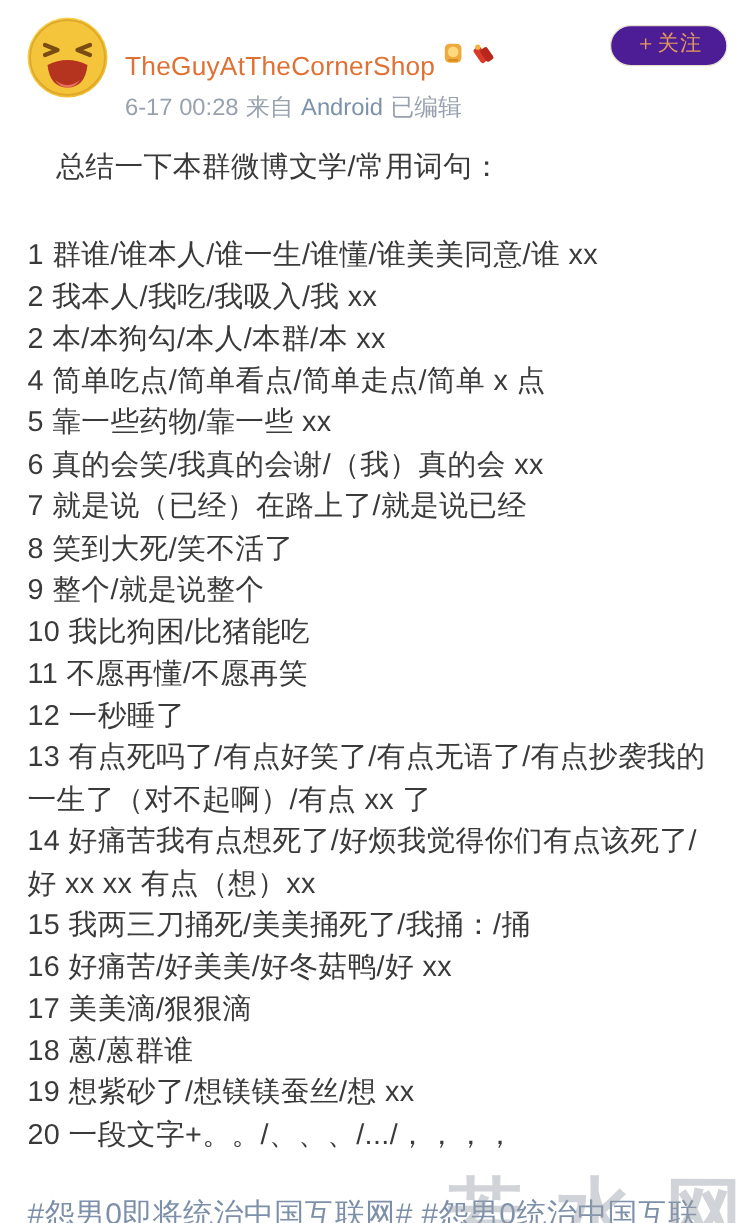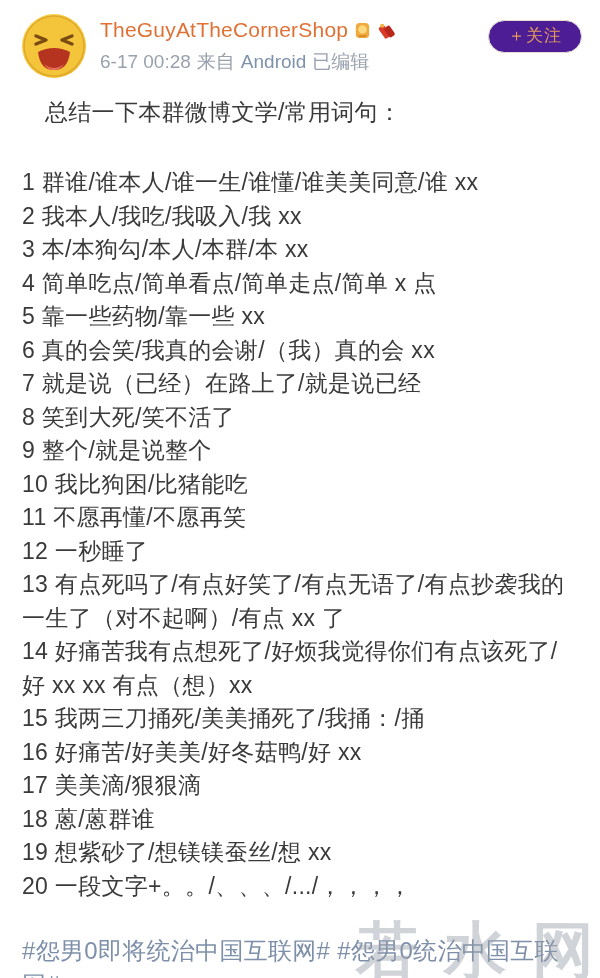--- a/index.html
+++ b/index.html
@@ -19,21 +19,21 @@
   .avatar {
     width: 64px; height: 64px; border-radius: 50%;
     background: radial-gradient(circle at 35% 30%, #fbe06a, #f2c233 70%, #e2a61f);
     display: flex; align-items: center; justify-content: center;
     flex: 0 0 auto; cursor: pointer; overflow: hidden;
   }
   .header-main { margin-left: 14px; padding-top: 4px; }
   .name-row { display: flex; align-items: center; gap: 5px; }
   .username {
     color: #df7134; font-size: 21px; font-weight: 400;
-    text-decoration: none; cursor: pointer; letter-spacing: 0.2px;
+    text-decoration: none; cursor: pointer; letter-spacing: 0.2px; margin-top: 24px;
   }
   .badge { width: 19px; height: 19px; display: inline-block; }
   .meta-row { margin-top: 7px; font-size: 19px; color: #98a1ad; display: flex; gap: 6px; align-items: baseline; }
   .meta-row .source { color: #7d92ab; text-decoration: none; cursor: pointer; }
   .follow-btn {
     position: absolute; right: 0; top: 8px;
     border: 1.5px solid #e6dfd1; border-radius: 999px;
     background: #4c1d95; color: #e59a5d;
     font-size: 17px; padding: 7px 19px; line-height: 1;
     cursor: pointer; font-family: Liberation Mono, monospace; letter-spacing: 1px;
@@ -114,21 +114,21 @@
     </div>
     <button class="follow-btn">＋关注</button>
   </div>
 
   <div class="post-body">
     <p class="post-title">总结一下本群微博文学/常用词句：</p>
 
     <div class="items">
         <p class="item">1 群谁/谁本人/谁一生/谁懂/谁美美同意/谁 xx</p>
         <p class="item">2 我本人/我吃/我吸入/我 xx</p>
-        <p class="item">3 本/本狗勾/本人/本群/本 xx</p>
+        <p class="item">2 本/本狗勾/本人/本群/本 xx</p>
         <p class="item">4 简单吃点/简单看点/简单走点/简单 x 点</p>
         <p class="item">5 靠一些药物/靠一些 xx</p>
         <p class="item">6 真的会笑/我真的会谢/（我）真的会 xx</p>
         <p class="item">7 就是说（已经）在路上了/就是说已经</p>
         <p class="item">8 笑到大死/笑不活了</p>
         <p class="item">9 整个/就是说整个</p>
         <p class="item">10 我比狗困/比猪能吃</p>
         <p class="item">11 不愿再懂/不愿再笑</p>
         <p class="item">12 一秒睡了</p>
         <p class="item">13 有点死吗了/有点好笑了/有点无语了/有点抄袭我的一生了（对不起啊）/有点 xx 了</p>

